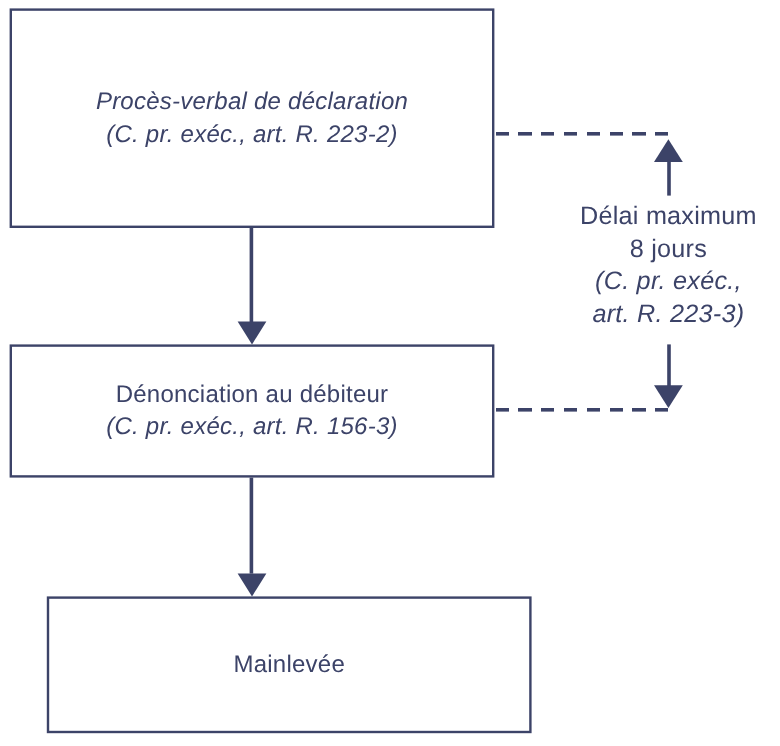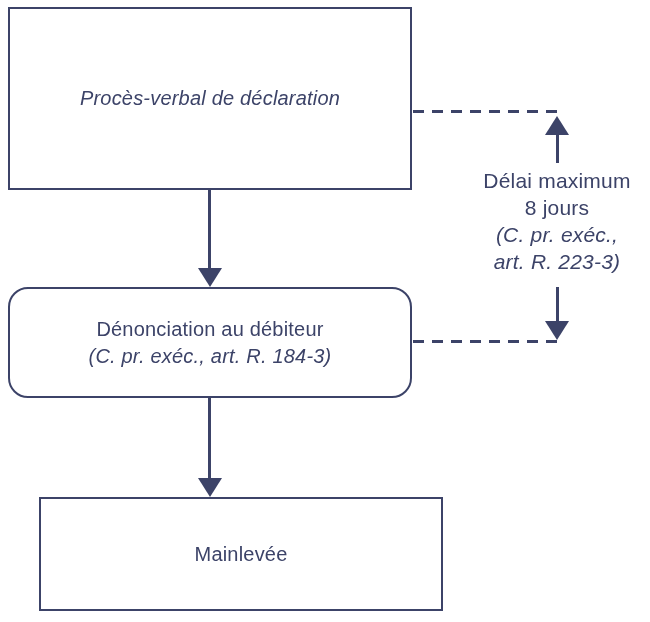--- a/index.html
+++ b/index.html
@@ -8,21 +8,21 @@
     font-family:"Liberation Sans","DejaVu Sans",sans-serif;
     color:var(--ink,#3c4368);
   }
   .box{
     position:absolute;left:8px;width:404px;box-sizing:border-box;
     border:2px solid var(--ink,#3c4368);
     display:flex;flex-direction:column;justify-content:center;
     text-align:center;font-size:20px;line-height:27px;letter-spacing:0.2px;
   }
   .box1{top:7px;height:183px;}
-  .box2{top:287px;height:111px;border-radius:20px;}
+  .box2{top:287px;height:111px;}
   .box3{top:497px;height:114px;margin-left:31px;}
   .it{font-style:italic;}
   .stem{position:absolute;width:3px;background:var(--ink,#3c4368);}
   .stem1{left:208px;top:190px;height:80px;}
   .stem2{left:208px;top:398px;height:80px;}
   .stem-up{left:556px;top:133px;height:30px;}
   .stem-dn{left:556px;top:287px;height:35px;}
   .tri{position:absolute;width:0;height:0;border-left:12px solid transparent;border-right:12px solid transparent;}
   .tri-down{border-top:19px solid var(--ink,#3c4368);}
   .tri-up{border-bottom:19px solid var(--ink,#3c4368);}
@@ -41,28 +41,29 @@
     text-align:center;font-size:21px;line-height:27px;letter-spacing:0.2px;
   }
 </style>
 </head>
 <body style="background: rgb(255, 255, 255);">
 
 <div class="canvas">
 
   <div class="box box1">
     <div class="bline it">Procès-verbal de déclaration</div>
+    <div class="bline it">(C. pr. exéc., art. R. 223-2)</div>
   </div>
 
   <div class="stem stem1"></div>
   <div class="tri tri-down head1"></div>
 
   <div class="box box2">
     <div class="bline">Dénonciation au débiteur</div>
-    <div class="bline it">(C. pr. exéc., art. R. 184-3)</div>
+    <div class="bline it">(C. pr. exéc., art. R. 156-3)</div>
   </div>
 
   <div class="stem stem2"></div>
   <div class="tri tri-down head2"></div>
 
   <div class="box box3">
     <div class="bline">Mainlevée</div>
   </div>
 
   <div class="dash dash1"></div>

